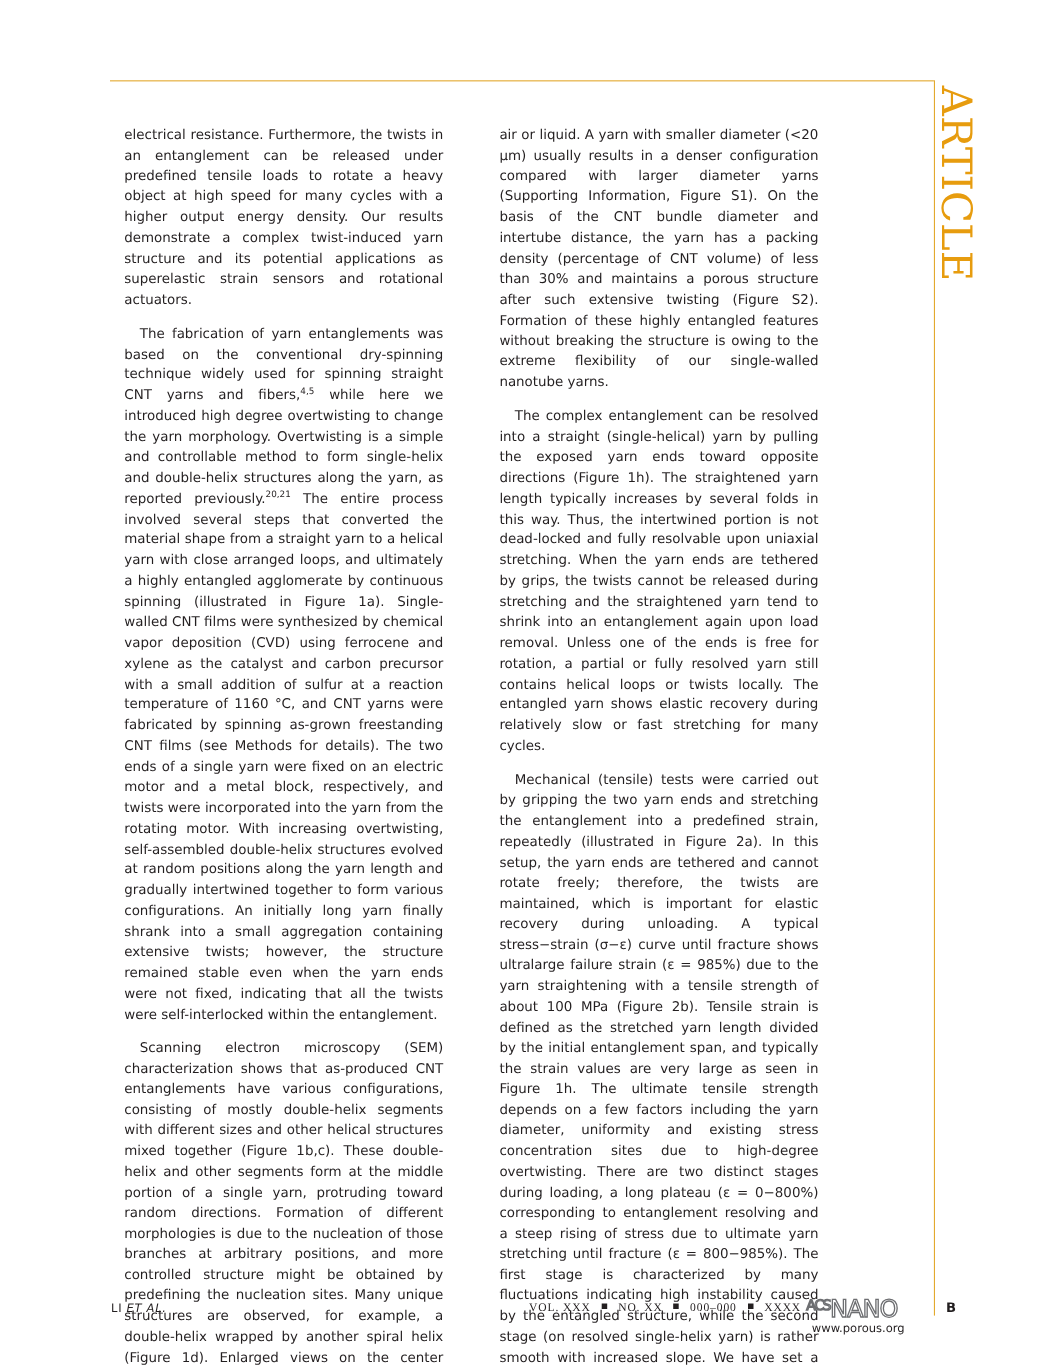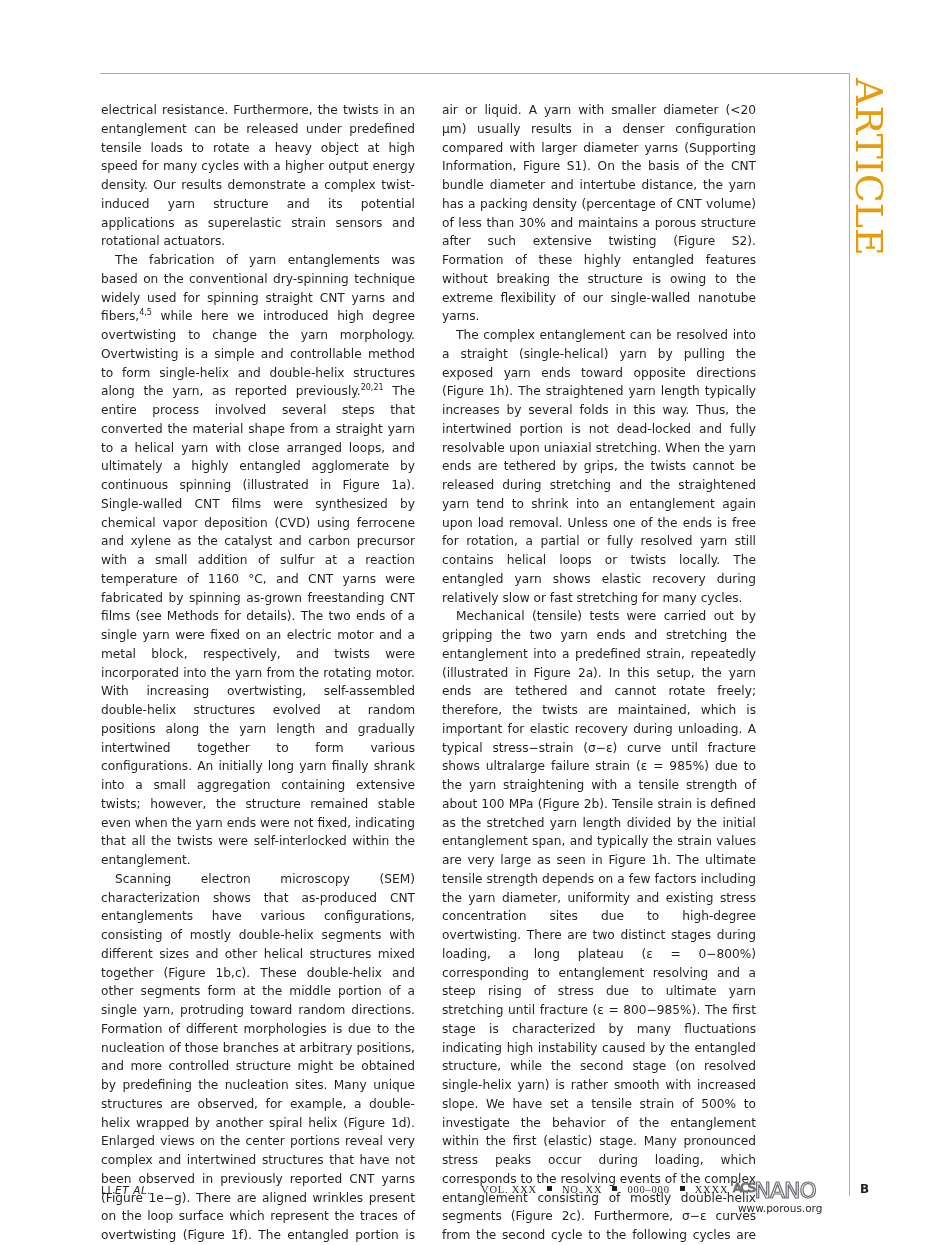--- a/index.html
+++ b/index.html
@@ -4,21 +4,21 @@
 <style>
   html, body { margin: 0; padding: 0; background: #ffffff; }
   body { width: 944px; height: 1245px; position: relative; overflow: hidden; font-family: "DejaVu Sans", "Liberation Sans", sans-serif; color: #231f20; }
   .top-rule { position: absolute; left: 100px; top: 73px; width: 749px; height: 1px; background: #e3a92e; }
   .side-rule { position: absolute; left: 849px; top: 73px; width: 1px; height: 1123px; background: #e3a92e; }
   .article-tag { position: absolute; left: 852px; top: 78px; width: 34px; height: 170px; }
   .article-tag span { position: absolute; left: 0; top: 0; transform-origin: 0 0; transform: translate(34px, 0) rotate(90deg); font-family: "DejaVu Serif", "Liberation Serif", serif; font-size: 38px; line-height: 34px; color: #e79c0e; letter-spacing: 0px; white-space: nowrap; display: block; width: 170px; }
   .col { position: absolute; top: 101px; width: 314px; font-size: 12.2px; line-height: 18.75px; text-align: justify; }
   .col-left { left: 101px; }
   .col-right { left: 442px; }
-  .col p { margin: 0; text-indent: 14px; hyphens: manual; }
+  .col p { margin: 12px; text-indent: 14px; hyphens: manual; }
   .col p.noindent { text-indent: 0; }
   .heading { color: #d41f26; font-weight: bold; font-size: 12.2px; margin: 15px 0 2px 0; letter-spacing: 0.1px; }
   sup { font-size: 8px; line-height: 0; vertical-align: 5px; }
   .footer-left { position: absolute; left: 101px; top: 1184px; font-size: 10.5px; letter-spacing: 0.6px; }
   .footer-left i { }
   .footer-mid { position: absolute; left: 481px; top: 1184px; font-size: 10.5px; letter-spacing: 0.8px; white-space: nowrap; font-family: Liberation Serif, serif; }
   .footer-mid .sq { display: inline-block; width: 5px; height: 5px; background: #231f20; margin: 0 10px; vertical-align: 2px; }
   .logo { position: absolute; left: 733px; top: 1176px; width: 100px; height: 24px; }
   .logo-text { font-family: "DejaVu Sans", sans-serif; font-size: 22px; color: #ffffff; -webkit-text-stroke: 1.2px #6d6e71; letter-spacing: -1px; white-space: nowrap; line-height: 24px; }
   .logo-text .acs { font-size: 13px; letter-spacing: -1.5px; vertical-align: 6px; }

